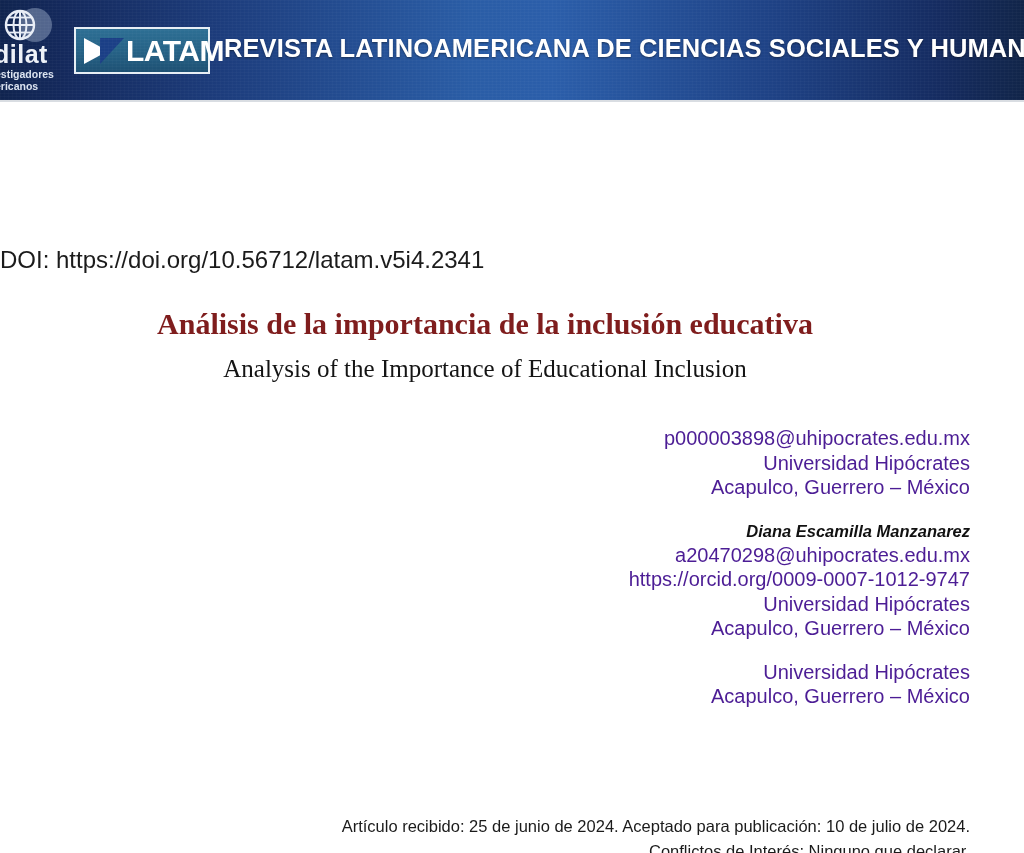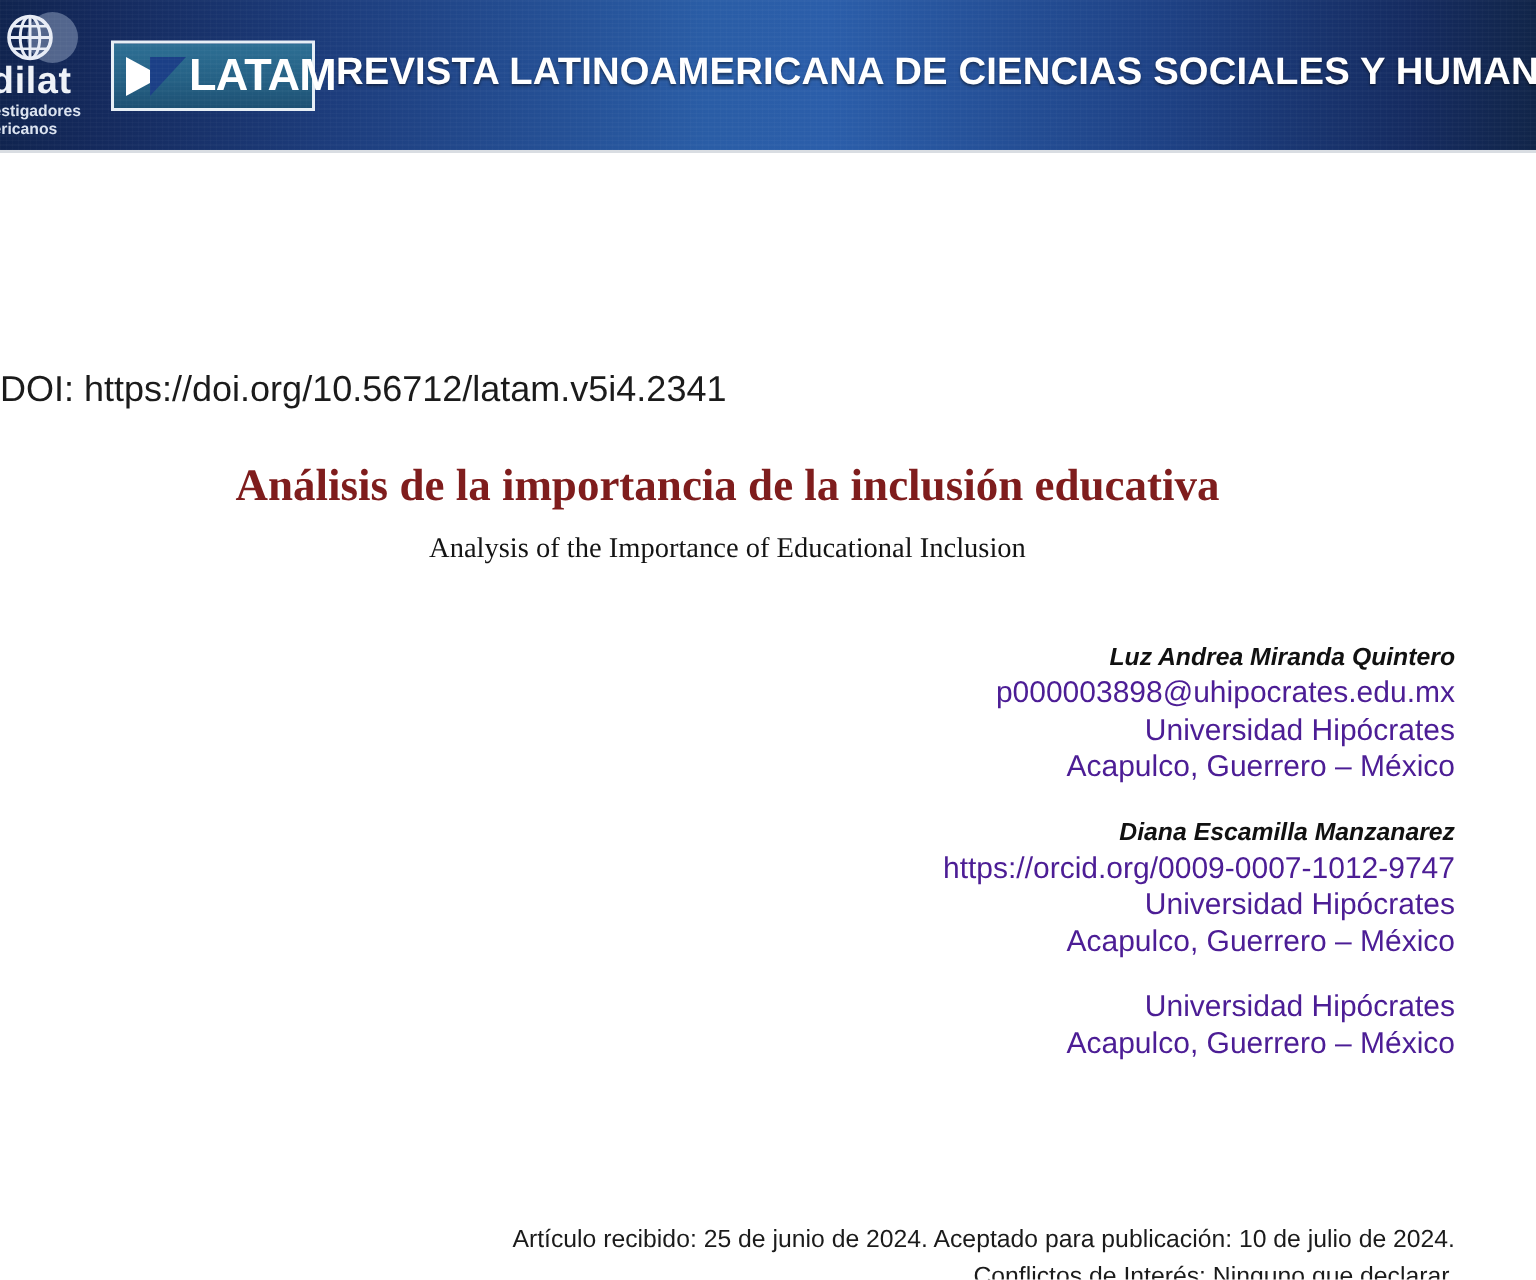--- a/index.html
+++ b/index.html
@@ -181,21 +181,21 @@
     font-weight: 700;
     color: #7f1d1d;
   }
   .title-en {
     position: absolute;
     left: 0;
     right: 54px;
     top: 253px;
     text-align: center;
     font-family: "Liberation Serif", serif;
-    font-size: 19px;
+    font-size: 25px;
     font-weight: 400;
     color: #141414;
   }
 
   .authors {
     position: absolute;
     right: 54px;
     top: 324px;
     width: 620px;
     text-align: right;
@@ -263,28 +263,28 @@
 <div class="page">
 
   <div class="doi">DOI: https://doi.org/10.56712/latam.v5i4.2341</div>
 
   <div class="title-es">Análisis de la importancia de la inclusión educativa</div>
   <div class="title-en">Analysis of the Importance of Educational Inclusion</div>
 
   <div class="authors">
 
     <div class="author-block">
-      <div class="author-name">Luz Andrea Miranda Quintero</div>
       <div class="author-line">p000003898@uhipocrates.edu.mx</div>
       <div class="author-line">Universidad Hipócrates</div>
       <div class="author-line">Acapulco, Guerrero – México</div>
     </div>
 
     <div class="author-block">
       <div class="author-name">Diana Escamilla Manzanarez</div>
+      <div class="author-line">a20470298@uhipocrates.edu.mx</div>
       <div class="author-line">https://orcid.org/0009-0007-1012-9747</div>
       <div class="author-line">Universidad Hipócrates</div>
       <div class="author-line">Acapulco, Guerrero – México</div>
     </div>
 
     <div class="author-block">
       <div class="author-line">Universidad Hipócrates</div>
       <div class="author-line">Acapulco, Guerrero – México</div>
     </div>
 

